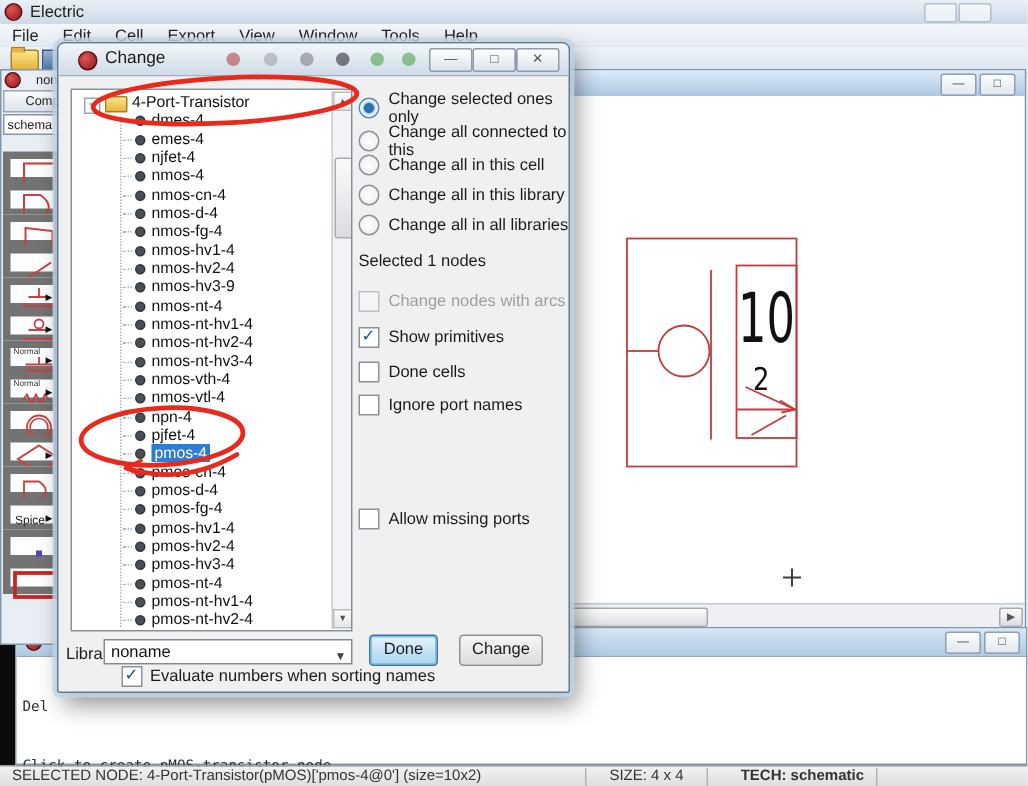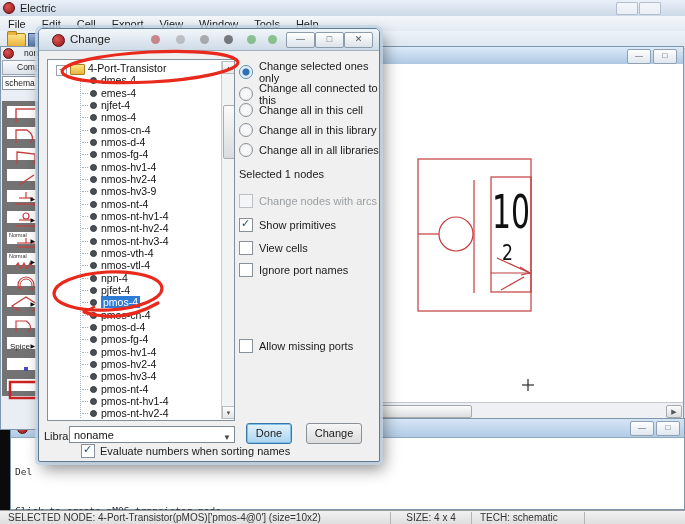--- a/index.html
+++ b/index.html
@@ -296,21 +296,21 @@
         <svg width="39" height="22">
             <rect x="3" y="3" width="33" height="16" fill="none" stroke="#cc2222" stroke-width="2.5"></rect>
           </svg>
       </div>
     </div>
   </div>
 
   <div class="abs statusbar">
     <div class="status-seg" style="width:374px;">SELECTED NODE: 4-Port-Transistor(pMOS)['pmos-4@0']  (size=10x2)</div>
     <div class="status-seg" style="width:64px;text-align:center;">SIZE: 4 x 4</div>
-    <div class="status-seg" style="width:96px;text-align:left;">TECH: schematic</div>
+    <div class="status-seg" style="width:96px;text-align:right;font-weight:bold;">TECH: schematic</div>
   </div>
 
   <div class="abs dialog">
     <div class="abs dlg-titlebar">
       <div class="abs ghost-dot" style="left:112px;background:#b23434;"></div>
       <div class="abs ghost-dot" style="left:137px;background:#9a9a9a;"></div>
       <div class="abs ghost-dot" style="left:161px;background:#777;"></div>
       <div class="abs ghost-dot" style="left:185px;background:#1c1c1c;"></div>
       <div class="abs ghost-dot" style="left:208px;background:#3f9e3f;"></div>
       <div class="abs ghost-dot" style="left:229px;background:#3f9e3f;"></div>
@@ -501,21 +501,21 @@
     <div class="rrow" style="left:200px;top:165px;">
       <span class="cbox disabled"></span>
       <span class="dis-label">Change nodes with arcs</span>
     </div>
     <div class="rrow" style="left:200px;top:189px;">
       <span class="cbox checked"></span>
       <span>Show primitives</span>
     </div>
     <div class="rrow" style="left:200px;top:212px;">
       <span class="cbox"></span>
-      <span>View cells</span>
+      <span>Done cells</span>
     </div>
     <div class="rrow" style="left:200px;top:234px;">
       <span class="cbox"></span>
       <span>Ignore port names</span>
     </div>
     <div class="rrow" style="left:200px;top:310px;">
       <span class="cbox"></span>
       <span>Allow missing ports</span>
     </div>
 

